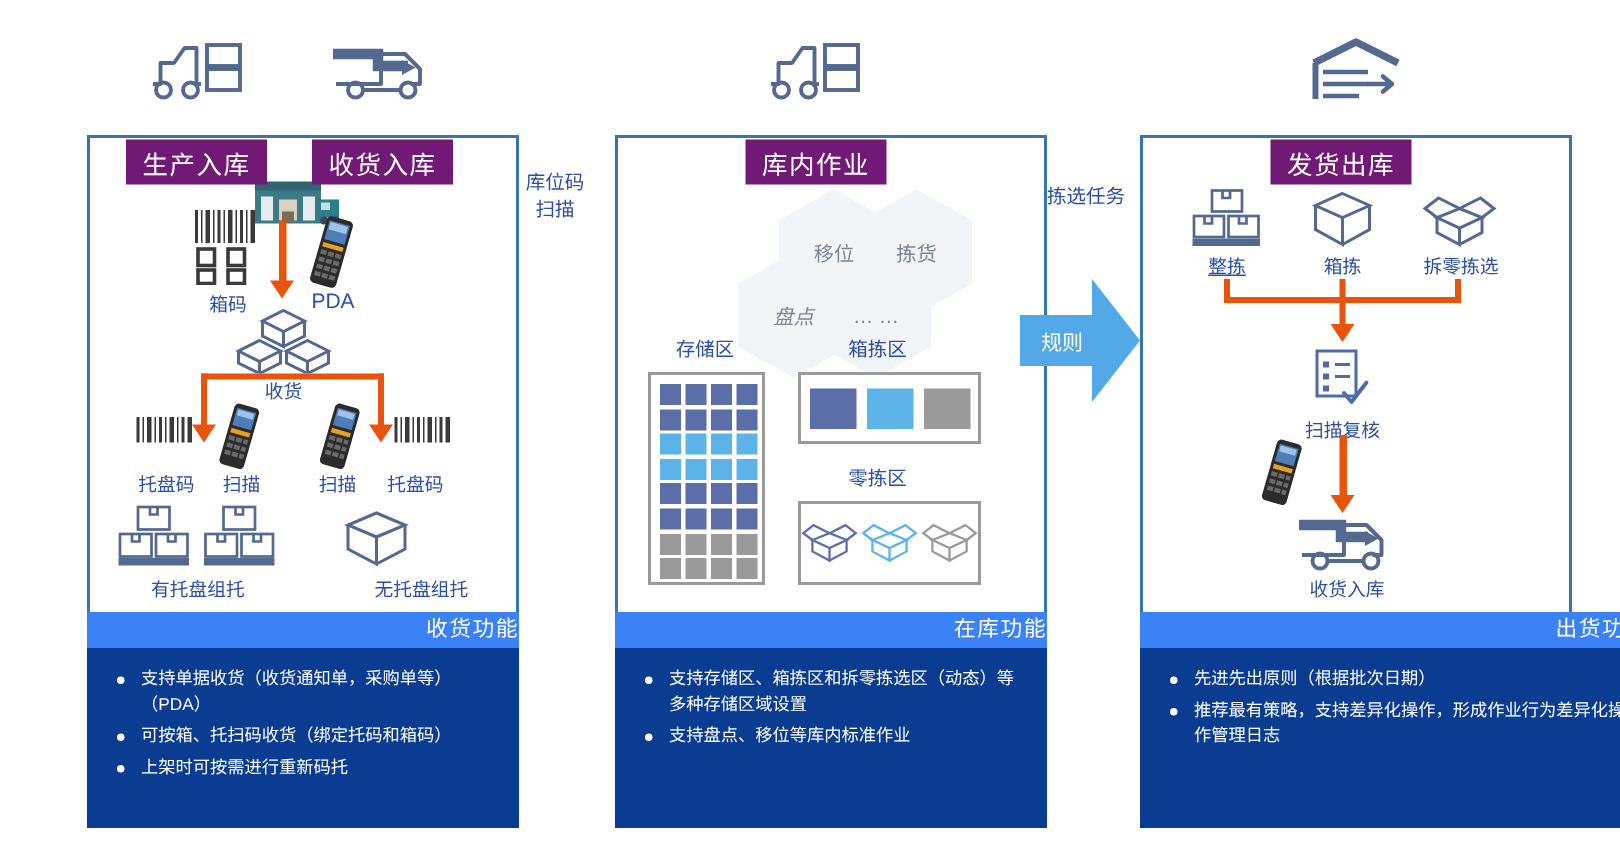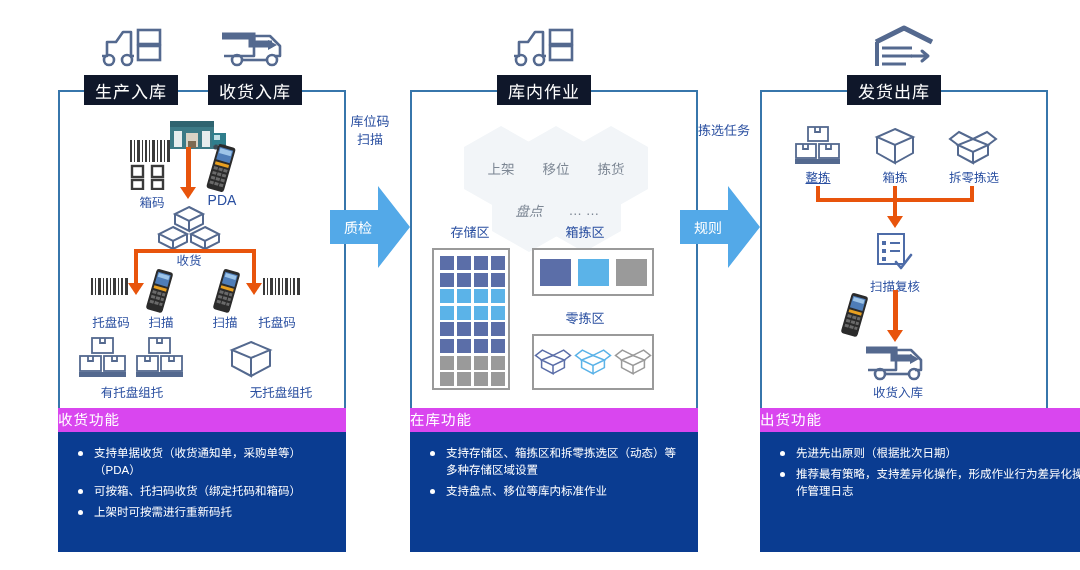--- a/index.html
+++ b/index.html
@@ -16,36 +16,37 @@
   
   .panel{position:absolute;}
   .panel-box{
     position:absolute;left:0;right:0;
     border:2px solid #3776AB;
     background:#ffffff;
     box-sizing:border-box;
   }
   .badge{
     position:absolute;
-    background:#0f172a;
+    background:#701a75;
     color:#ffffff;
     font-size:17px;
     letter-spacing:1px;
     display:flex;align-items:center;justify-content:center;
     height:30px;
     z-index:6;
     white-space:nowrap;
+    margin-top:18px;
   }
   .top-icon{position:absolute;z-index:6;}
 
   
   .feat{position:absolute;box-sizing:border-box;}
   .feat-head{
-    background:#d946ef;color:#fff;
-    text-align:left;font-size:14.5px;
+    background:#3b82f6;color:#fff;
+    text-align:right;font-size:14.5px;
     height:24px;line-height:24px;
     letter-spacing:1px;
   }
   .feat-body{
     background:#0A3C91;color:#ffffff;
     padding:9px 10px 8px 8px;
     box-sizing:border-box;
   }
   .feat-body ul{margin:4px;padding:0;list-style:none;}
   .feat-body li{
@@ -370,48 +371,39 @@
       <ul>
         <li>支持单据收货（收货通知单，采购单等）（PDA）</li>
         <li>可按箱、托扫码收货（绑定托码和箱码）</li>
         <li>上架时可按需进行重新码托</li>
       </ul>
     </div>
   </div>
 
   <div class="conn-label" style="left:335px;top:113px;width:70px;"><span>库位码
 扫描</span></div>
-  <div class="arrow-wrap" style="left:330px;top:182px;width:82px;height:90px;">
-    <svg width="82" height="90" viewBox="0 0 82 90">
-      <path d="M0 28 H48 V4 L80 45 L48 86 V62 H0 Z" fill="#53A9E8"></path>
-    </svg>
-    <div class="arrow-text">质检</div>
-  </div>
 
   <div class="panel" style="left:410px;top:90px;width:288px;height:320px;">
     <div class="panel-box" style="top:0;height:320px;"></div>
   </div>
 
   <div class="top-icon" style="left:508px;top:22px;width:70px;height:48px;">
     <svg width="70" height="48" viewBox="0 0 70 48" fill="none" stroke="#54698F" stroke-width="2.6">
       <path d="M6 34 h5 v-14 h9 l7 -10 h8 v24" stroke-linejoin="round"></path>
       <circle cx="13" cy="38" r="5"></circle>
         <circle cx="31" cy="38" r="5"></circle>
       <path d="M35 34 h3"></path>
       <rect x="42" y="8" width="22" height="14"></rect>
       <rect x="42" y="24" width="22" height="14"></rect>
     </svg>
   </div>
   <div class="badge" style="left:497px;top:75px;width:94px;">
     <span>库内作业</span>
   </div>
 
-  <div class="hex" style="left:464px;top:126px;">
-    <span>上架</span>
-    </div>
   <div class="hex" style="left:519px;top:126px;">
     <span>移位</span>
     </div>
   <div class="hex" style="left:574px;top:126px;text-align:right;">
     <span>拣货</span>
     </div>
   <div class="hex" style="left:492px;top:168px;font-style:italic;">
     <span>盘点</span>
     </div>
   <div class="hex" style="left:547px;top:168px;">

